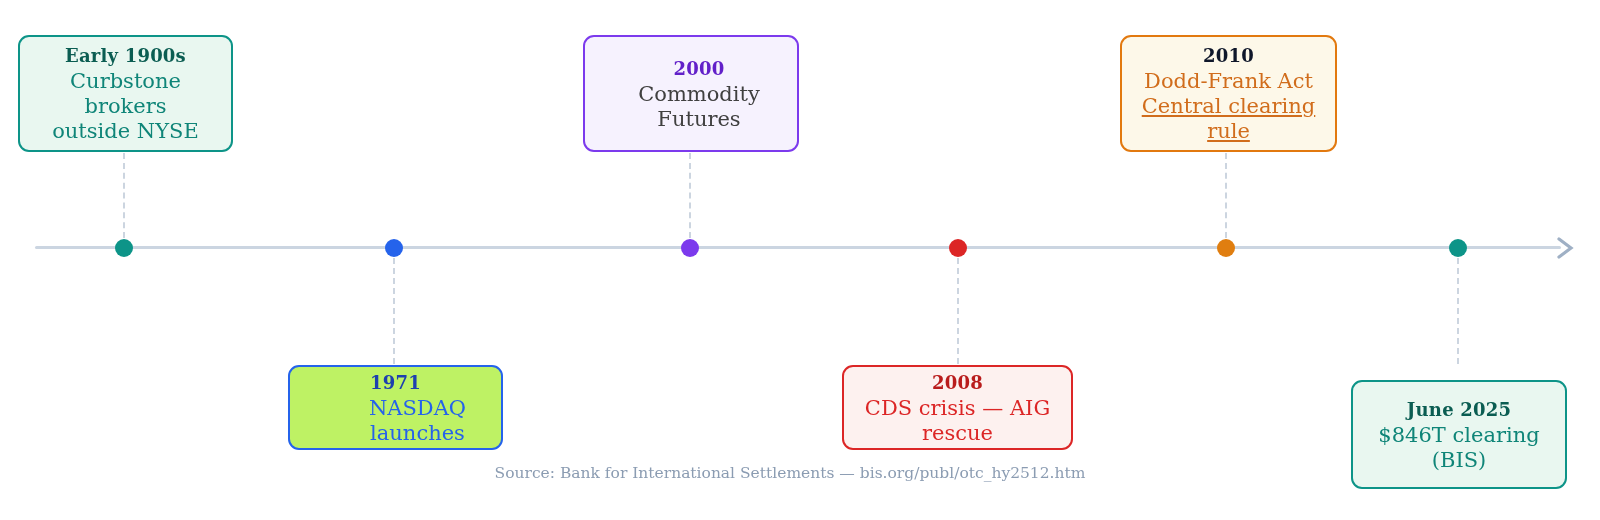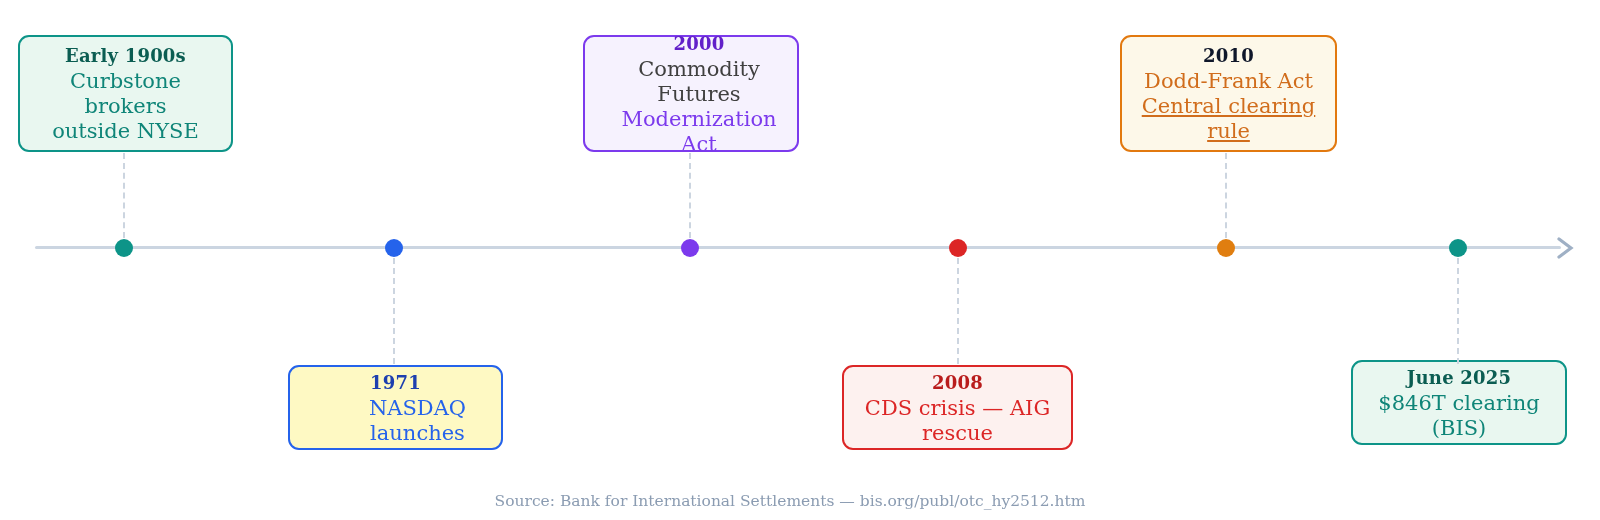--- a/index.html
+++ b/index.html
@@ -64,30 +64,29 @@
     height: 18px;
     border-radius: 50%;
   }
   .source-note {
     position: absolute;
     left: 0;
     top: 464px;
     width: 1580px;
     text-align: center;
     font-size: 15.5px;
-    margin-top: 28px;
   }
 
   
   .card-0 { left: 18px;   top: 35px;  width: 215px; height: 117px; }
   .card-1 { left: 288px;  top: 365px; width: 215px; height: 85px; }
   .card-2 { left: 583px;  top: 35px;  width: 216px; height: 117px; padding-left: 26px; }
   .card-3 { left: 842px;  top: 365px; width: 231px; height: 85px; }
   .card-4 { left: 1120px; top: 35px;  width: 217px; height: 117px; }
-  .card-5 { left: 1351px; top: 360px; width: 216px; height: 85px; }
+  .card-5 { left: 1351px; top: 380px; width: 216px; height: 109px; }
 
   .conn-0 { left: 123px;  top: 153px; height: 85px; }
   .conn-1 { left: 393px;  top: 258px; height: 106px; }
   .conn-2 { left: 689px;  top: 153px; height: 85px; }
   .conn-3 { left: 957px;  top: 258px; height: 106px; }
   .conn-4 { left: 1225px; top: 153px; height: 85px; }
   .conn-5 { left: 1457px; top: 258px; height: 106px; }
 
   .dot-0 { left: 115px; }
   .dot-1 { left: 385px; }
@@ -108,31 +107,30 @@
   </svg>
 
   <div class="event-card card-0" style="border-color: rgb(13, 148, 136); background-color: rgb(233, 247, 240);">
     <div class="card-title" style="color: rgb(11, 93, 82);">Early 1900s</div>
     <div class="card-line" style="color: rgb(15, 133, 120);">Curbstone brokers</div>
     <div class="card-line" style="color: rgb(15, 133, 120);">outside NYSE</div>
   </div>
   <div class="connector conn-0"></div>
   <div class="dot dot-0" style="background-color: rgb(13, 148, 136);"></div>
 
-  <div class="event-card card-1" style="border-color: rgb(37, 99, 235); background-color: #fef9c3;">
+  <div class="event-card card-1" style="border-color: rgb(37, 99, 235); background-color: #bef264;">
     <div class="card-title" style="color: rgb(30, 64, 175);">1971</div>
     <div class="card-line" style="color: rgb(37, 99, 235); margin-left: 44px;">NASDAQ launches</div>
   </div>
   <div class="connector conn-1"></div>
   <div class="dot dot-1" style="background-color: rgb(37, 99, 235);"></div>
 
   <div class="event-card card-2" style="border-color: rgb(124, 58, 237); background-color: rgb(246, 242, 254);">
     <div class="card-title" style="color: rgb(98, 32, 201);">2000</div>
     <div class="card-line" style="color: #404040;">Commodity Futures</div>
-    <div class="card-line" style="color: rgb(124, 58, 237);">Modernization Act</div>
   </div>
   <div class="connector conn-2"></div>
   <div class="dot dot-2" style="background-color: rgb(124, 58, 237);"></div>
 
   <div class="event-card card-3" style="border-color: rgb(220, 38, 38); background-color: rgb(253, 241, 239);">
     <div class="card-title" style="color: rgb(185, 28, 28);">2008</div>
     <div class="card-line" style="color: rgb(220, 38, 38);">CDS crisis — AIG rescue</div>
   </div>
   <div class="connector conn-3"></div>
   <div class="dot dot-3" style="background-color: rgb(220, 38, 38);"></div>

